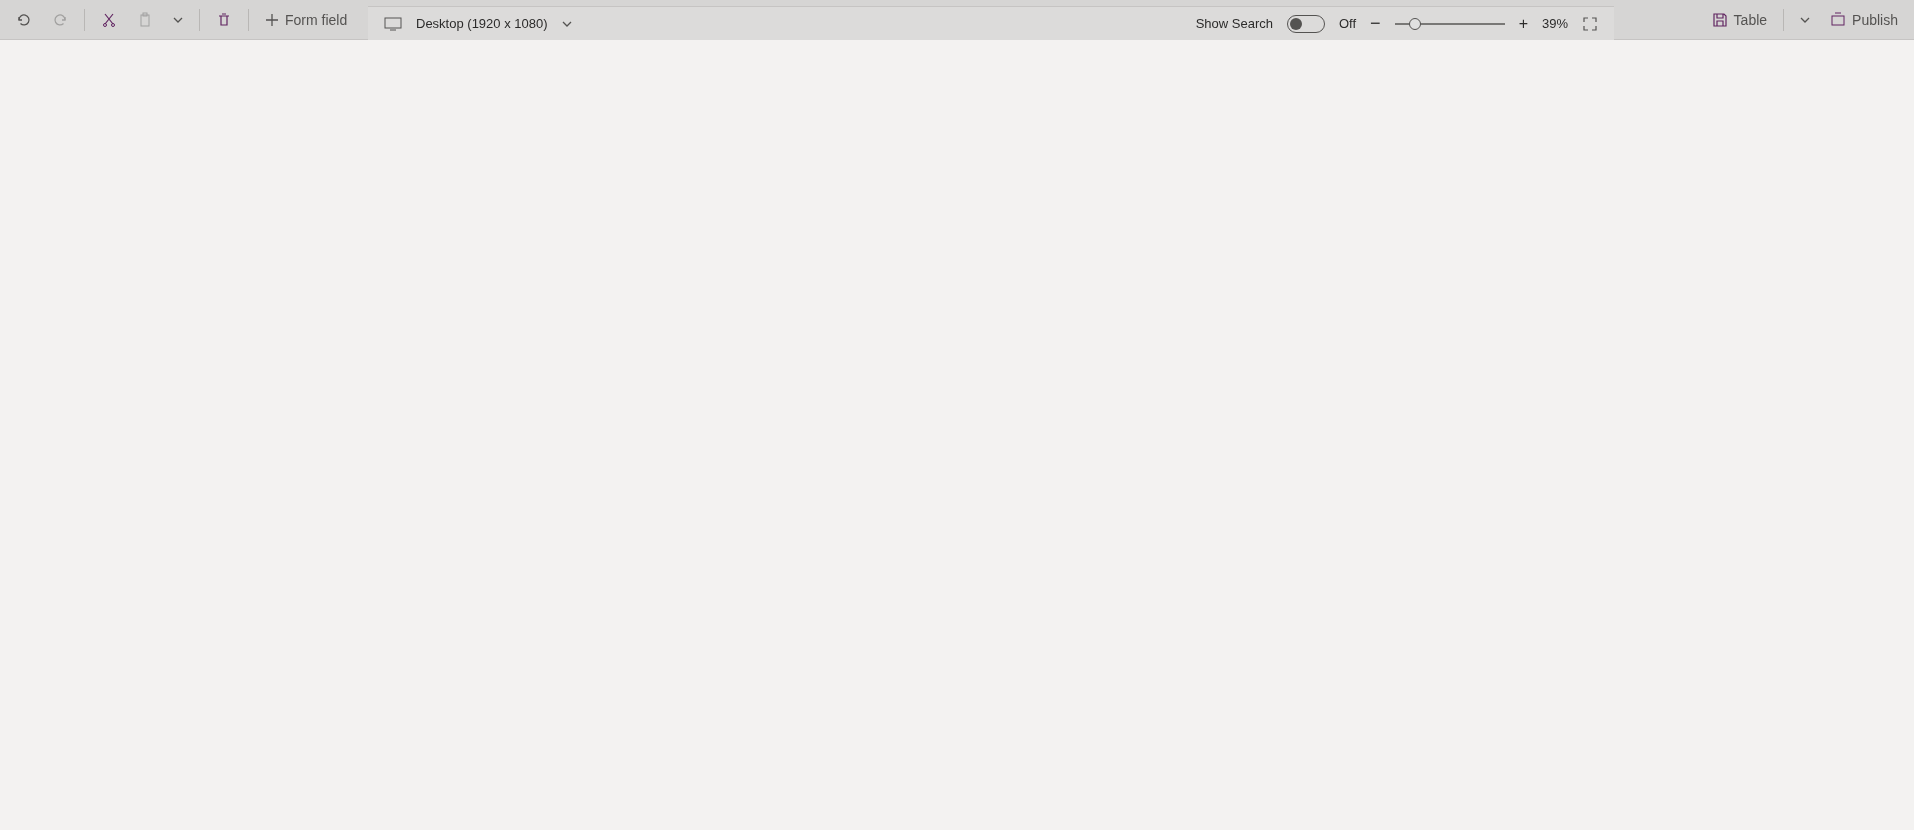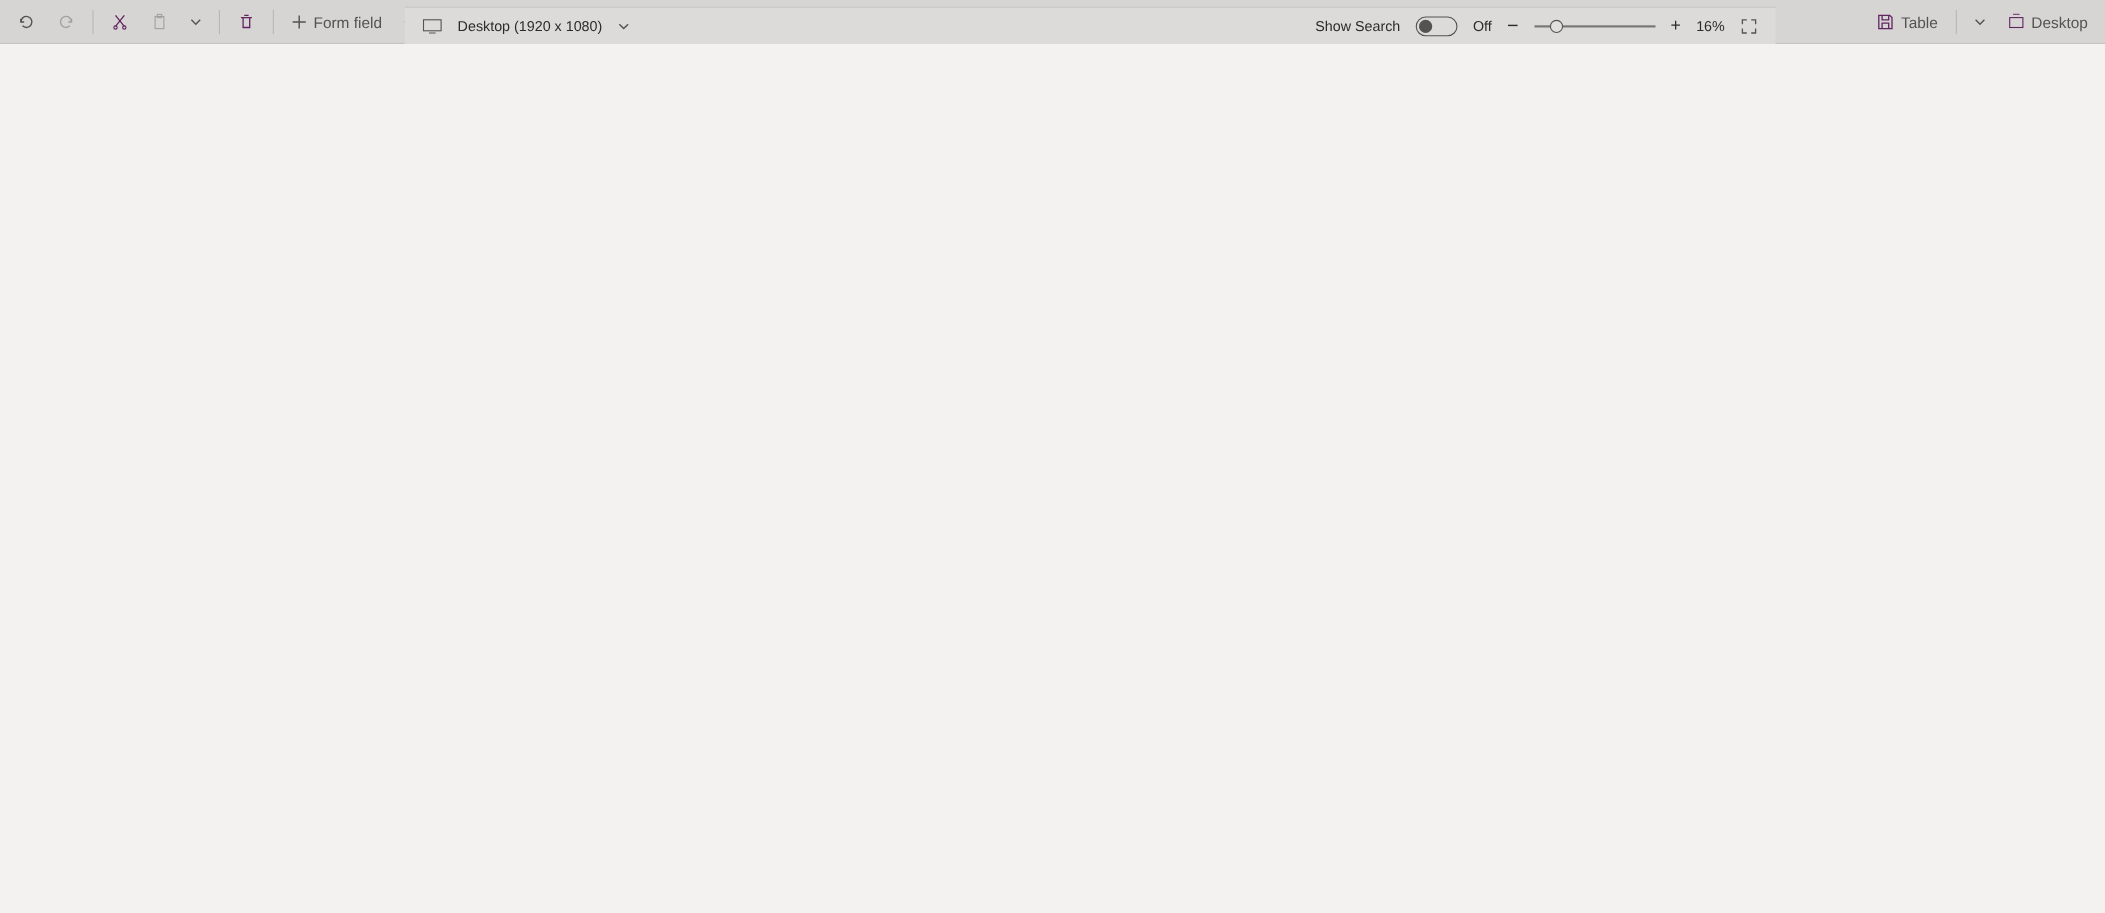--- a/index.html
+++ b/index.html
@@ -127,21 +127,21 @@
   <div class="tb-btn">
         <svg width="10" height="10" viewBox="0 0 10 10">
           <path d="M1 3l4 4 4-4" fill="none" stroke="#605e5c" stroke-width="1.3"></path>
         </svg>
       </div>
   <div class="tb-btn">
         <svg width="16" height="16" viewBox="0 0 16 16">
           <rect x="2" y="4" width="12" height="9" fill="none" stroke="#742774"></rect>
           <path d="M5 1h6" stroke="#742774"></path>
         </svg>
-        <span>Desktop</span>
+        <span>Publish</span>
       </div>
 </div>
 
 <div class="left-rail">
   <div class="rail-btn">
         <svg width="18" height="18" viewBox="0 0 18 18">
           <path d="M2 4h14M2 9h14M2 14h14" stroke="#605e5c" stroke-width="1.5"></path>
         </svg>
       </div>
   <div class="rail-btn">
@@ -226,21 +226,21 @@
   <span>Show Search</span>
   <div class="toggle">
         <div class="knob"></div>
       </div>
   <span>Off</span>
   <span style="font-size:18px;">−</span>
   <div class="zoom-track">
         <div class="zk"></div>
       </div>
   <span style="font-size:16px;">+</span>
-  <span>16%</span>
+  <span>39%</span>
   <svg width="16" height="16" viewBox="0 0 16 16">
         <path d="M2 6V2h4M14 6V2h-4M2 10v4h4M14 10v4h-4" fill="none" stroke="#605e5c" stroke-width="1.2"></path>
       </svg>
 </div>
 
 <div class="props">
   <div class="p-head">
     <h2>Summary</h2>
     <svg width="14" height="14" viewBox="0 0 14 14">
           <path d="M4 2l6 5-6 5" fill="none" stroke="#605e5c" stroke-width="1.5"></path>

